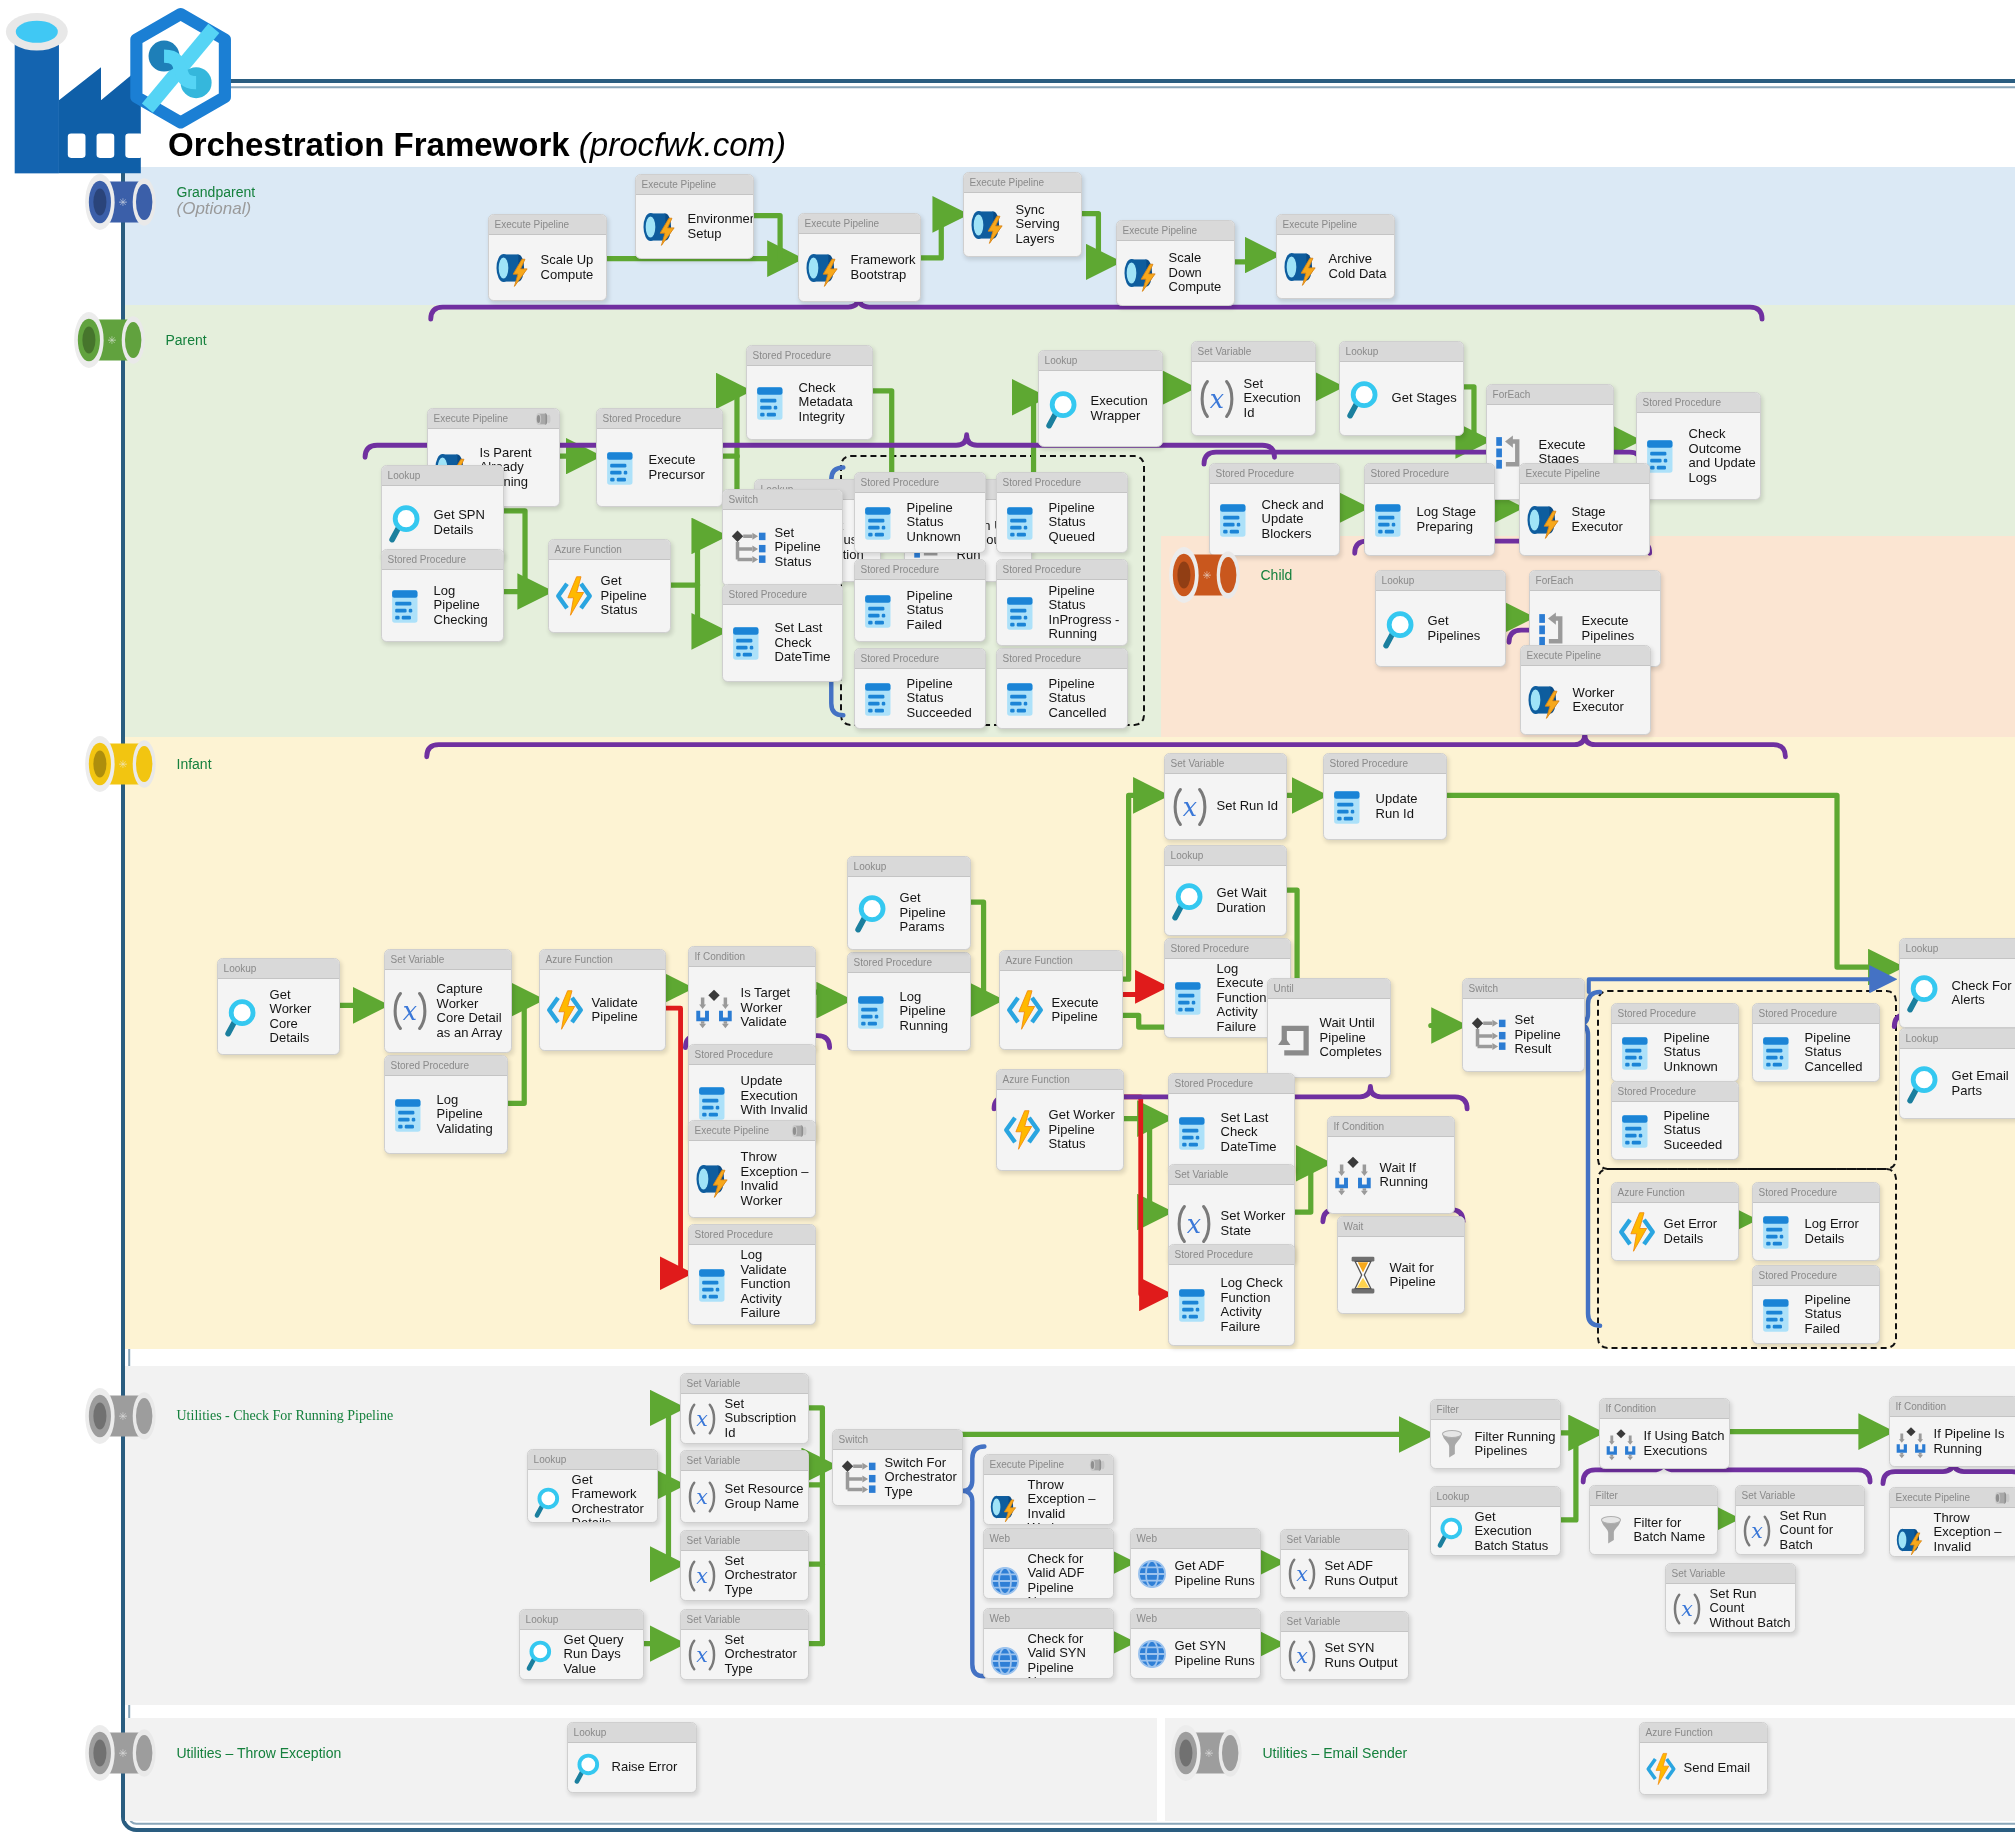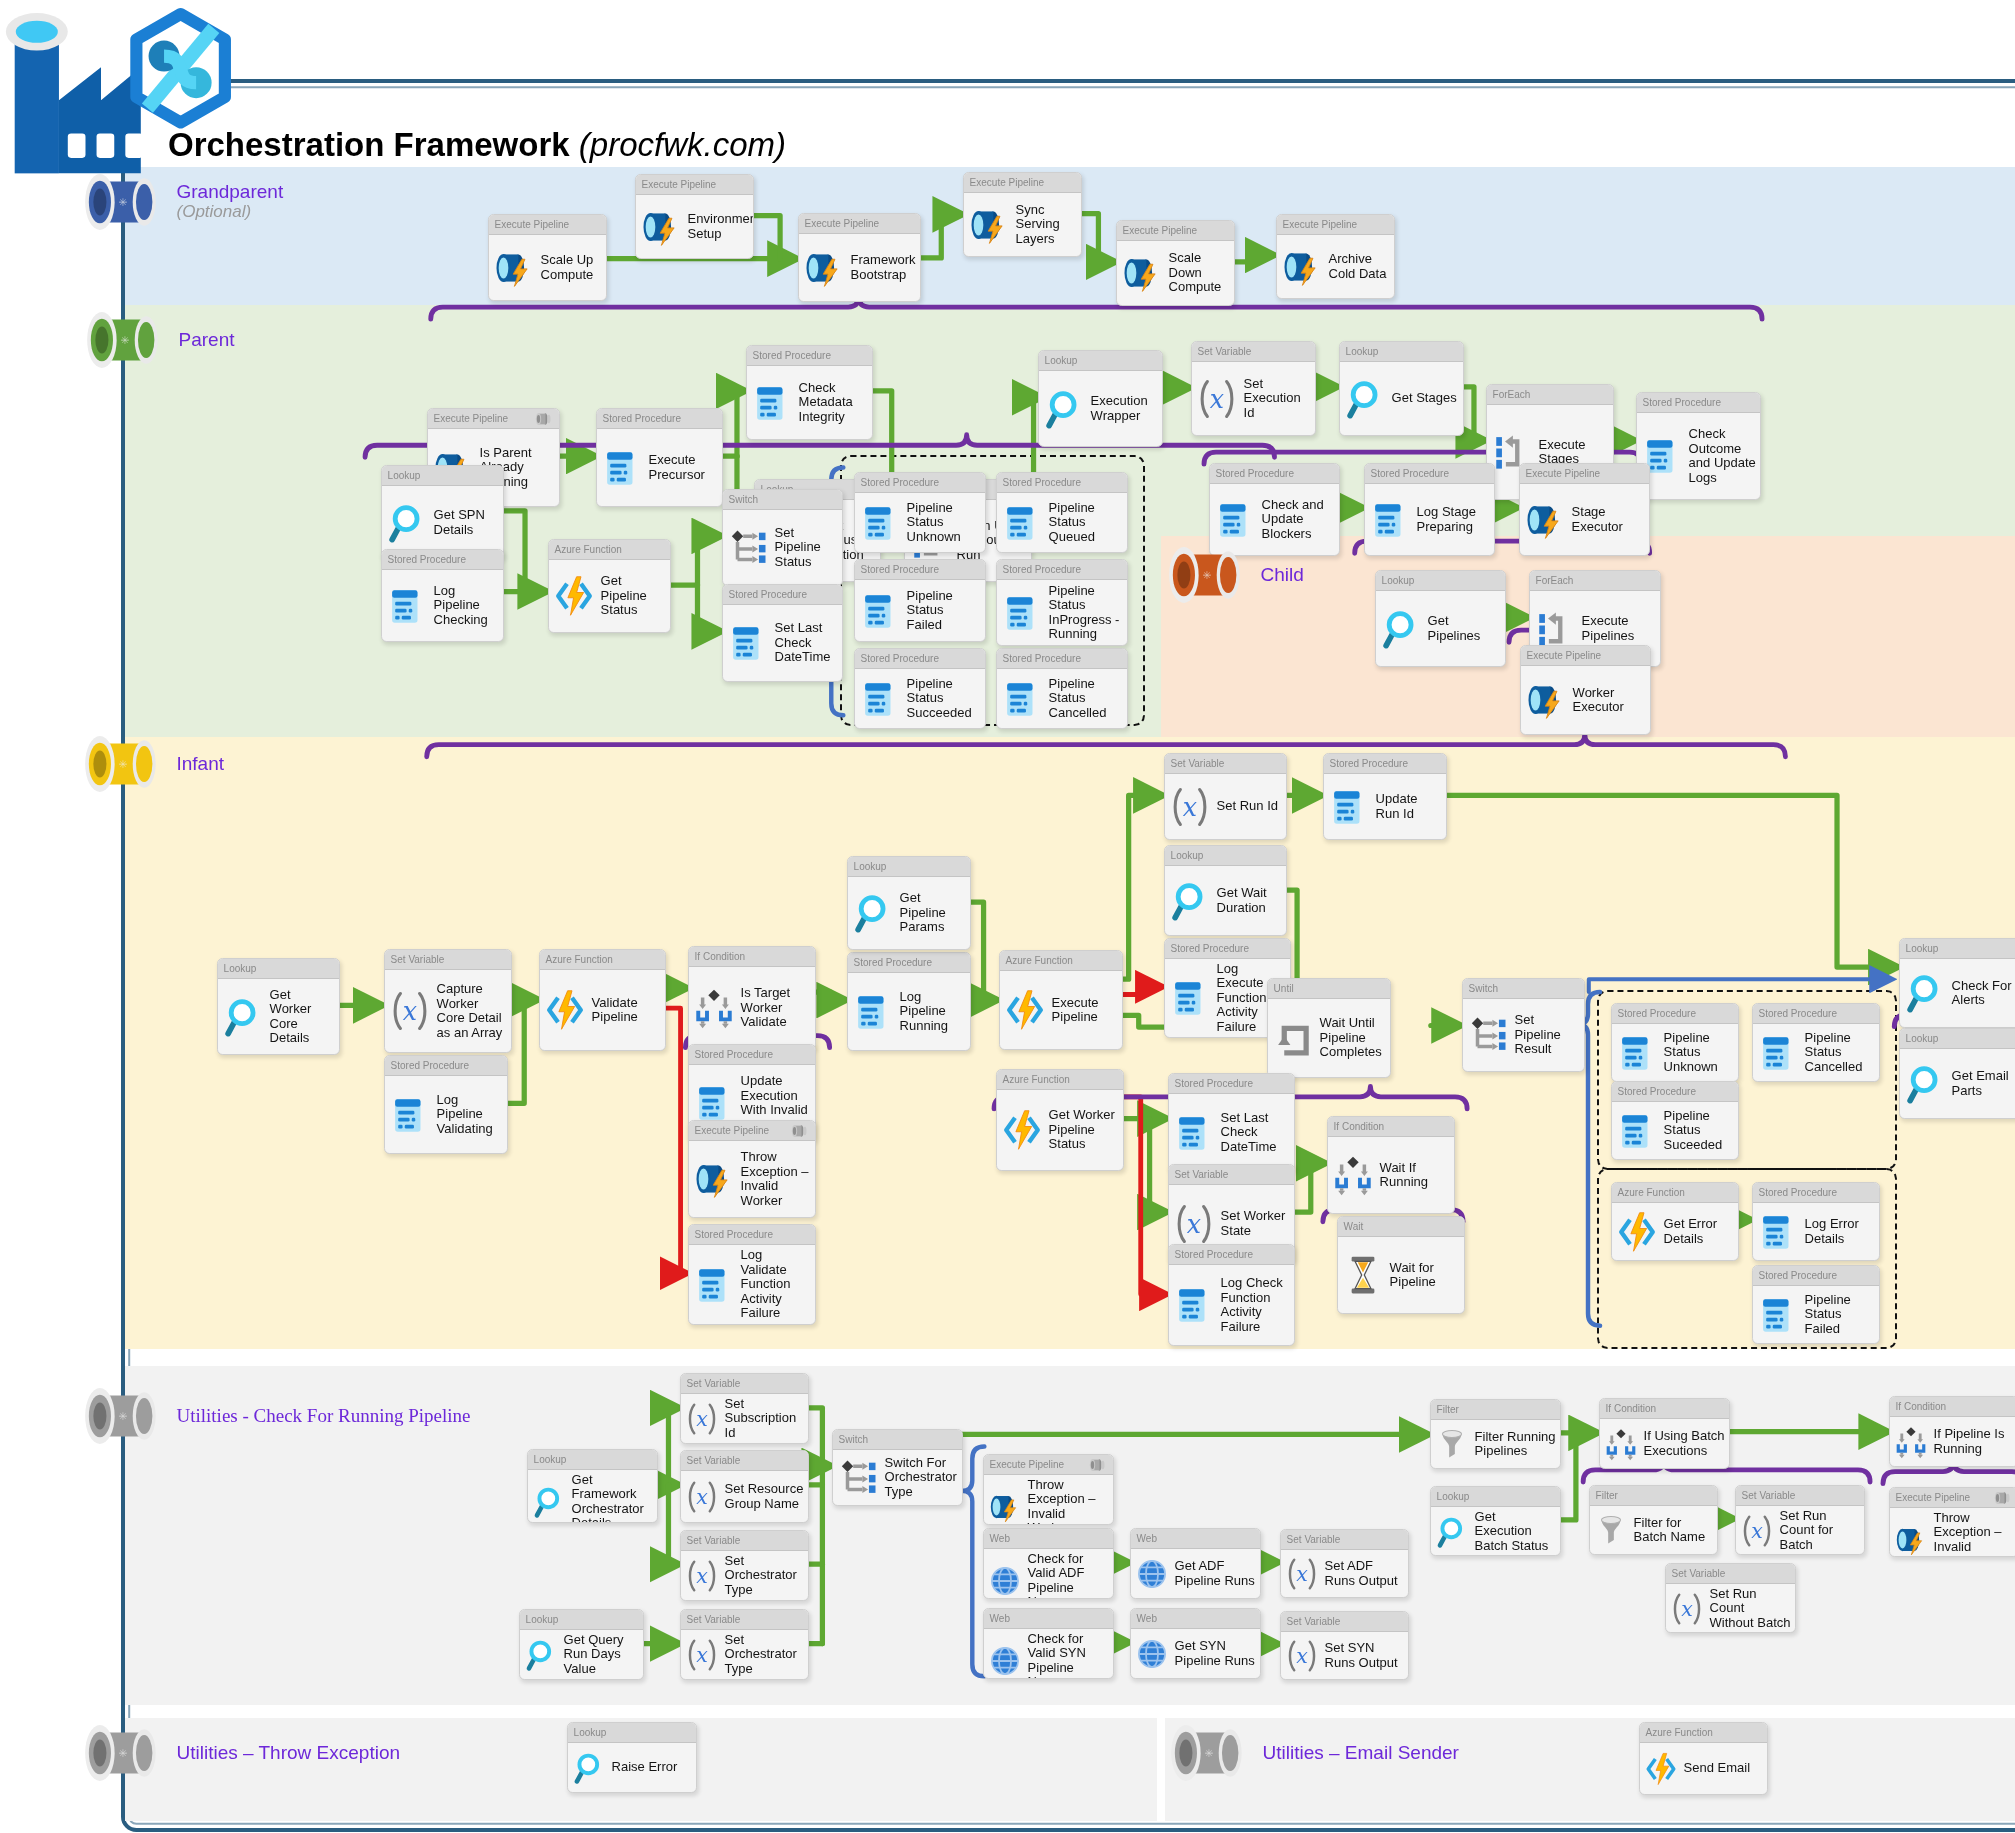--- a/index.html
+++ b/index.html
@@ -3,21 +3,21 @@
 <meta charset="utf-8">
 <style>
   html,body{margin:0;padding:0;background:#ffffff;width:2711px;height:1833px;
     font-family:"Liberation Sans",sans-serif;overflow:hidden;position:relative;}
   #canvas{position:absolute;left:0;top:0;width:2711px;height:1833px;}
   .frame{position:absolute;border:4px solid #2a5d80;border-radius:15.3px;background:#fff;
     box-shadow:inset 0 0 0 3.2px #ffffff, inset 0 0 0 5.2px rgba(42,93,128,.55);}
   .band{position:absolute;}
   .sec-head{position:absolute;display:flex;align-items:center;gap:10.5px;z-index:6;}
   .sec-pipe{width:83px;height:60px;flex:0 0 auto;}
-  .sec-label{font-size:19px;color:#6d28d9;line-height:1.05;white-space:nowrap;}
+  .sec-label{font-size:14px;color:#15803d;line-height:1.05;white-space:nowrap;}
   .sec-sub{font-size:17px;font-style:italic;color:#9a9a9a;}
   .page-title{position:absolute;left:168px;top:104px;font-size:33px;color:#000;z-index:6;white-space:nowrap;}
   .page-title b{font-weight:bold;}
   .page-title i{font-weight:400;}
   .act{position:absolute;background:#f4f4f4;border:0.8px solid #cfcfcf;border-radius:5.6px;
     box-shadow:1.6px 2.4px 4px rgba(0,0,0,.12);z-index:5;overflow:hidden;display:flex;flex-direction:column;}
   .act-h{height:19.3px;background:#d9d9d9;border-bottom:0.8px solid #c4c4c4;display:flex;align-items:center;
     justify-content:space-between;padding:0 5.6px;flex:0 0 auto;}
   .act-type{font-size:10px;color:#8a8a8a;white-space:nowrap;}
   .act-badge{width:21px;height:16px;flex:0 0 auto;}
@@ -270,21 +270,21 @@
   <div id="sections">
       <div class="sec-head" style="left: 83px; top: 172px;">
     <svg class="sec-pipe" style="color: rgb(59, 95, 169);" viewBox="0 0 205 150" width="83" height="60">
           <use href="#sym-bigpipe"></use>
         </svg>
     <div>
       <div class="sec-label">Grandparent</div>
       <div class="sec-sub" style="display: block;">(Optional)</div>
     </div>
   </div>
-      <div class="sec-head" style="left: 85px; top: 310px;">
+      <div class="sec-head" style="left: 72px; top: 310px;">
     <svg class="sec-pipe" style="color: rgb(97, 162, 62);" viewBox="0 0 205 150" width="83" height="60">
           <use href="#sym-bigpipe"></use>
         </svg>
     <div>
       <div class="sec-label">Parent</div>
 
     </div>
   </div>
       <div class="sec-head" style="left: 1167px; top: 545px; align-items: center;">
     <svg class="sec-pipe" style="color: rgb(201, 87, 29);" viewBox="0 0 205 150" width="83" height="60">

